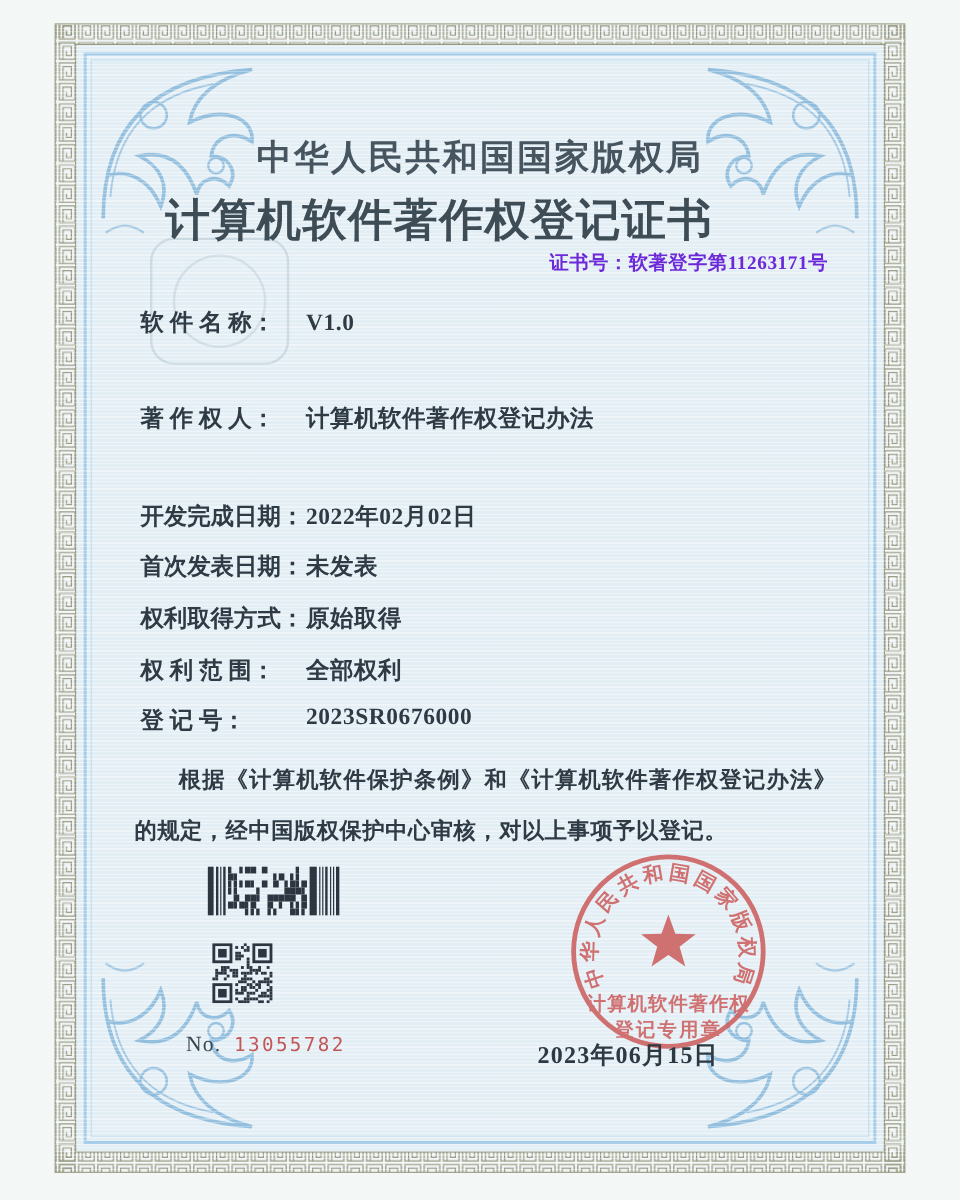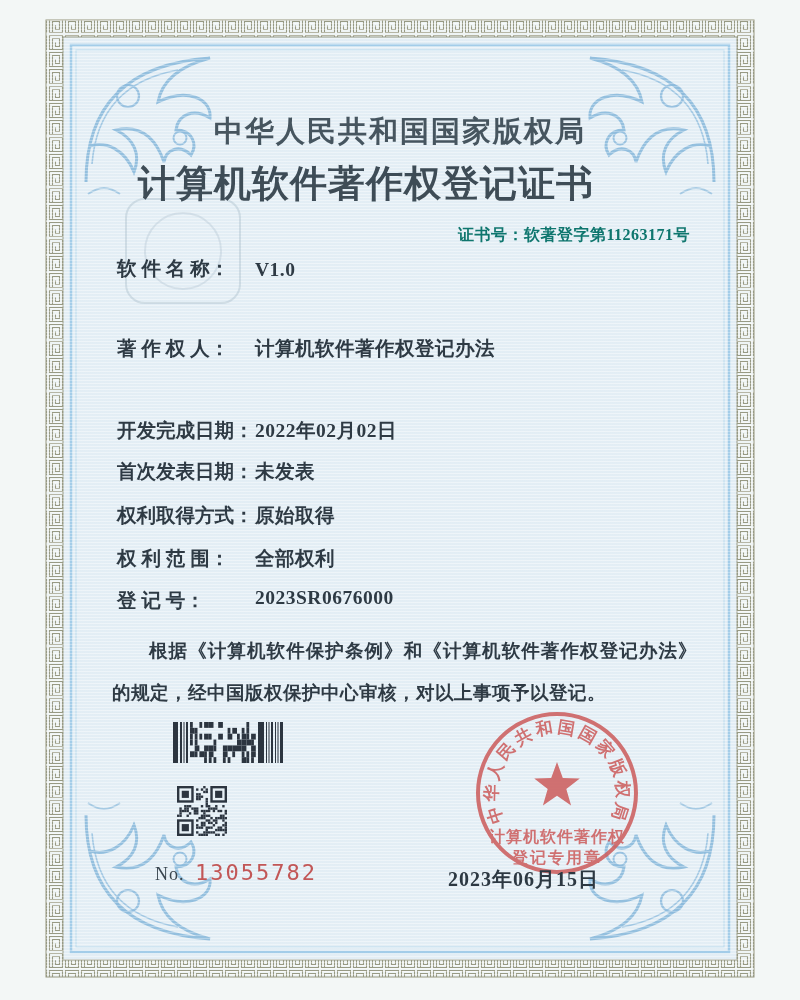--- a/index.html
+++ b/index.html
@@ -29,39 +29,39 @@
   }
   .authority{
     position:absolute;left:0;top:112px;width:800px;text-align:center;
     font-size:29px;font-weight:700;letter-spacing:2px;color:#46555f;
   }
   .cert-title{
     position:absolute;left:0;top:159px;width:732px;text-align:center;
     font-size:37px;font-weight:700;letter-spacing:1px;color:#3e4c56;
   }
   .cert-no{
-    position:absolute;left:380px;top:225px;width:310px;text-align:right;
-    font-size:16px;font-weight:700;color:#0f766e;letter-spacing:0.5px;
+    position:absolute;left:380px;top:209px;width:310px;text-align:right;
+    font-size:16px;font-weight:700;color:#6d28d9;letter-spacing:0.5px;
   }
   .row{position:absolute;left:117px;font-size:19.5px;font-weight:700;color:#2e3a44;white-space:nowrap;}
   .row .lbl{display:inline-block;}
   .row .val{position:absolute;left:138px;top:0;letter-spacing:0.5px;}
   .row .val .vline{line-height:29px;}
   .statement{
     position:absolute;left:112px;top:630px;width:585px;
     font-size:18.5px;font-weight:700;color:#2e3a44;line-height:42px;
     text-align:justify;text-indent:2em;letter-spacing:0.5px;
   }
   .barcode{position:absolute;left:173px;top:722px;}
   .qrcode{position:absolute;left:176px;top:786px;}
   .serial{position:absolute;left:155px;top:860px;font-size:18px;white-space:nowrap;}
   .serial .no{color:#39454e;font-weight:400;letter-spacing:1px;}
   .serial .num{
     color:#c25757;font-family:"DejaVu Sans Mono",monospace;
-    font-size:22px;letter-spacing:2px;margin-left:6px;
+    font-size:16px;letter-spacing:2px;margin-left:6px;
   }
   .seal{position:absolute;left:462px;top:708px;opacity:0.88;}
   .seal text{fill:#cd5f5f;font-family:"Liberation Serif","DejaVu Serif",serif;font-weight:700;}
   .issue-date{
     position:absolute;left:448px;top:866px;width:220px;
     font-size:20px;font-weight:700;color:#2c3842;letter-spacing:1px;
   }
 </style>
 </head>
 <body>

